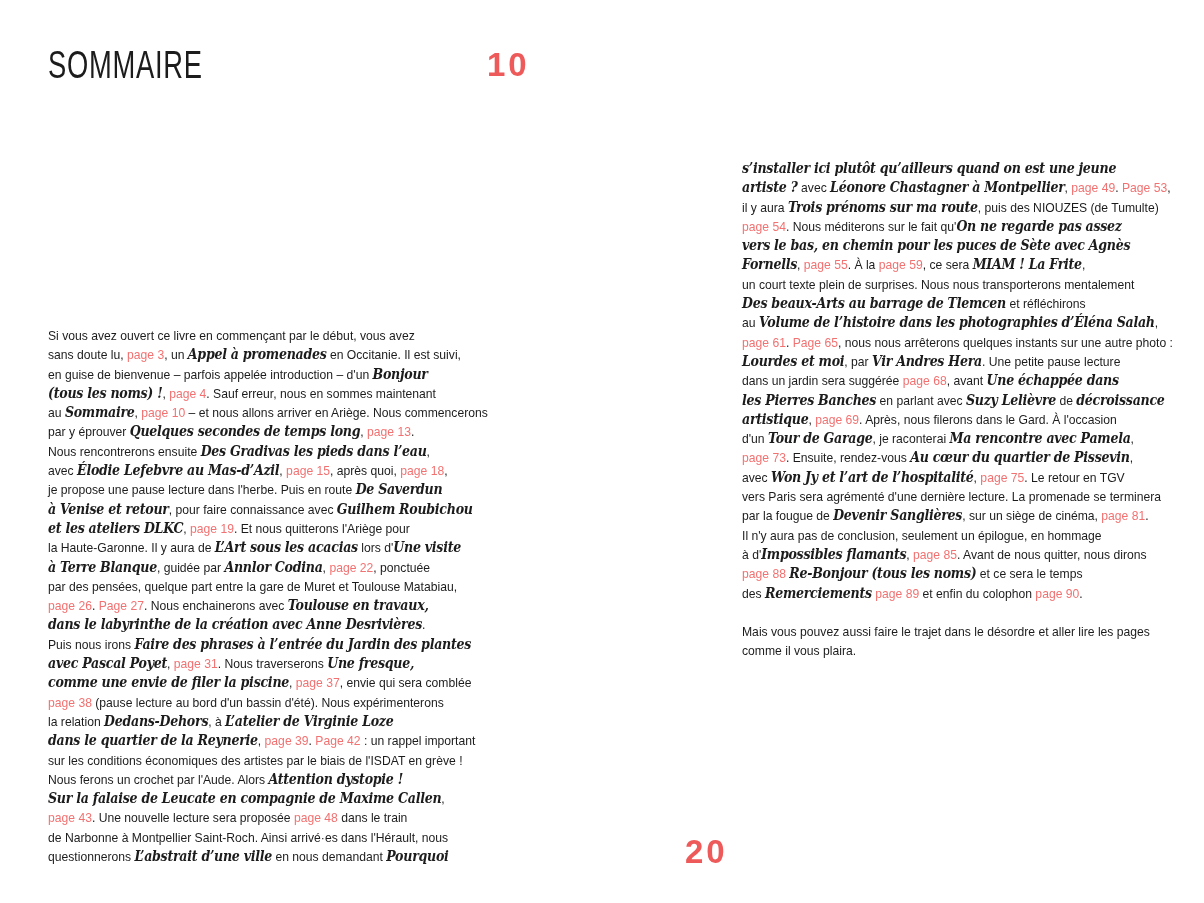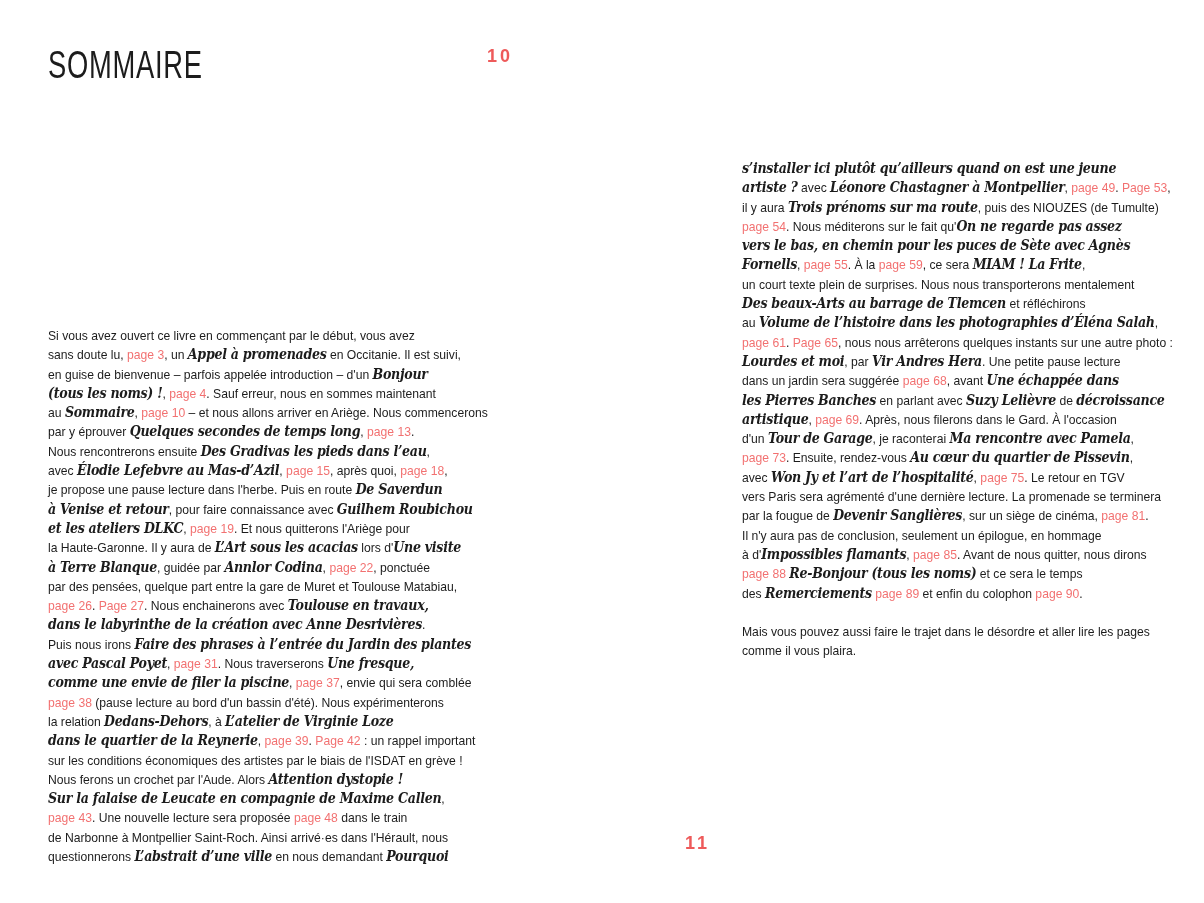--- a/index.html
+++ b/index.html
@@ -22,21 +22,21 @@
     font-weight: 400;
     letter-spacing: 1px;
     white-space: nowrap;
     transform: scaleX(0.72);
     transform-origin: 0 0;
     color: var(--text, #1c1c1c);
   }
   .folio {
     position: absolute;
     font-weight: bold;
-    font-size: 18px;
+    font-size: 33px;
     letter-spacing: 3px;
     color: var(--folio-red, #ee5a5a);
     white-space: nowrap;
   }
   .folio-left  { left: 487px; top: 46px; }
   .folio-right { left: 685px; top: 833px; }
   .col {
     position: absolute;
     font-size: 13.5px;
     line-height: 19.3px;
@@ -114,14 +114,14 @@
       <div class="line"><span class="seg-plain">vers Paris sera agrémenté d'une dernière lecture. La promenade se terminera</span></div>
       <div class="line"><span class="seg-plain">par la fougue de </span><span class="seg-title">Devenir Sanglières</span><span class="seg-plain">, sur un siège de cinéma, </span><span class="seg-pageref">page 81</span><span class="seg-plain">.</span></div>
       <div class="line"><span class="seg-plain">Il n'y aura pas de conclusion, seulement un épilogue, en hommage</span></div>
       <div class="line"><span class="seg-plain">à d'</span><span class="seg-title">Impossibles flamants</span><span class="seg-plain">, </span><span class="seg-pageref">page 85</span><span class="seg-plain">. Avant de nous quitter, nous dirons</span></div>
       <div class="line"><span class="seg-pageref">page 88</span><span class="seg-plain"> </span><span class="seg-title">Re-Bonjour (tous les noms)</span><span class="seg-plain"> et ce sera le temps</span></div>
       <div class="line"><span class="seg-plain">des </span><span class="seg-title">Remerciements</span><span class="seg-plain"> </span><span class="seg-pageref">page 89</span><span class="seg-plain"> et enfin du colophon </span><span class="seg-pageref">page 90</span><span class="seg-plain">.</span></div>
       <div class="line">&nbsp;</div>
       <div class="line"><span class="seg-plain">Mais vous pouvez aussi faire le trajet dans le désordre et aller lire les pages</span></div>
       <div class="line"><span class="seg-plain">comme il vous plaira.</span></div>
     </div>
-  <div class="folio folio-right">11</div>
+  <div class="folio folio-right">20</div>
 </div>
 
 </body></html>

